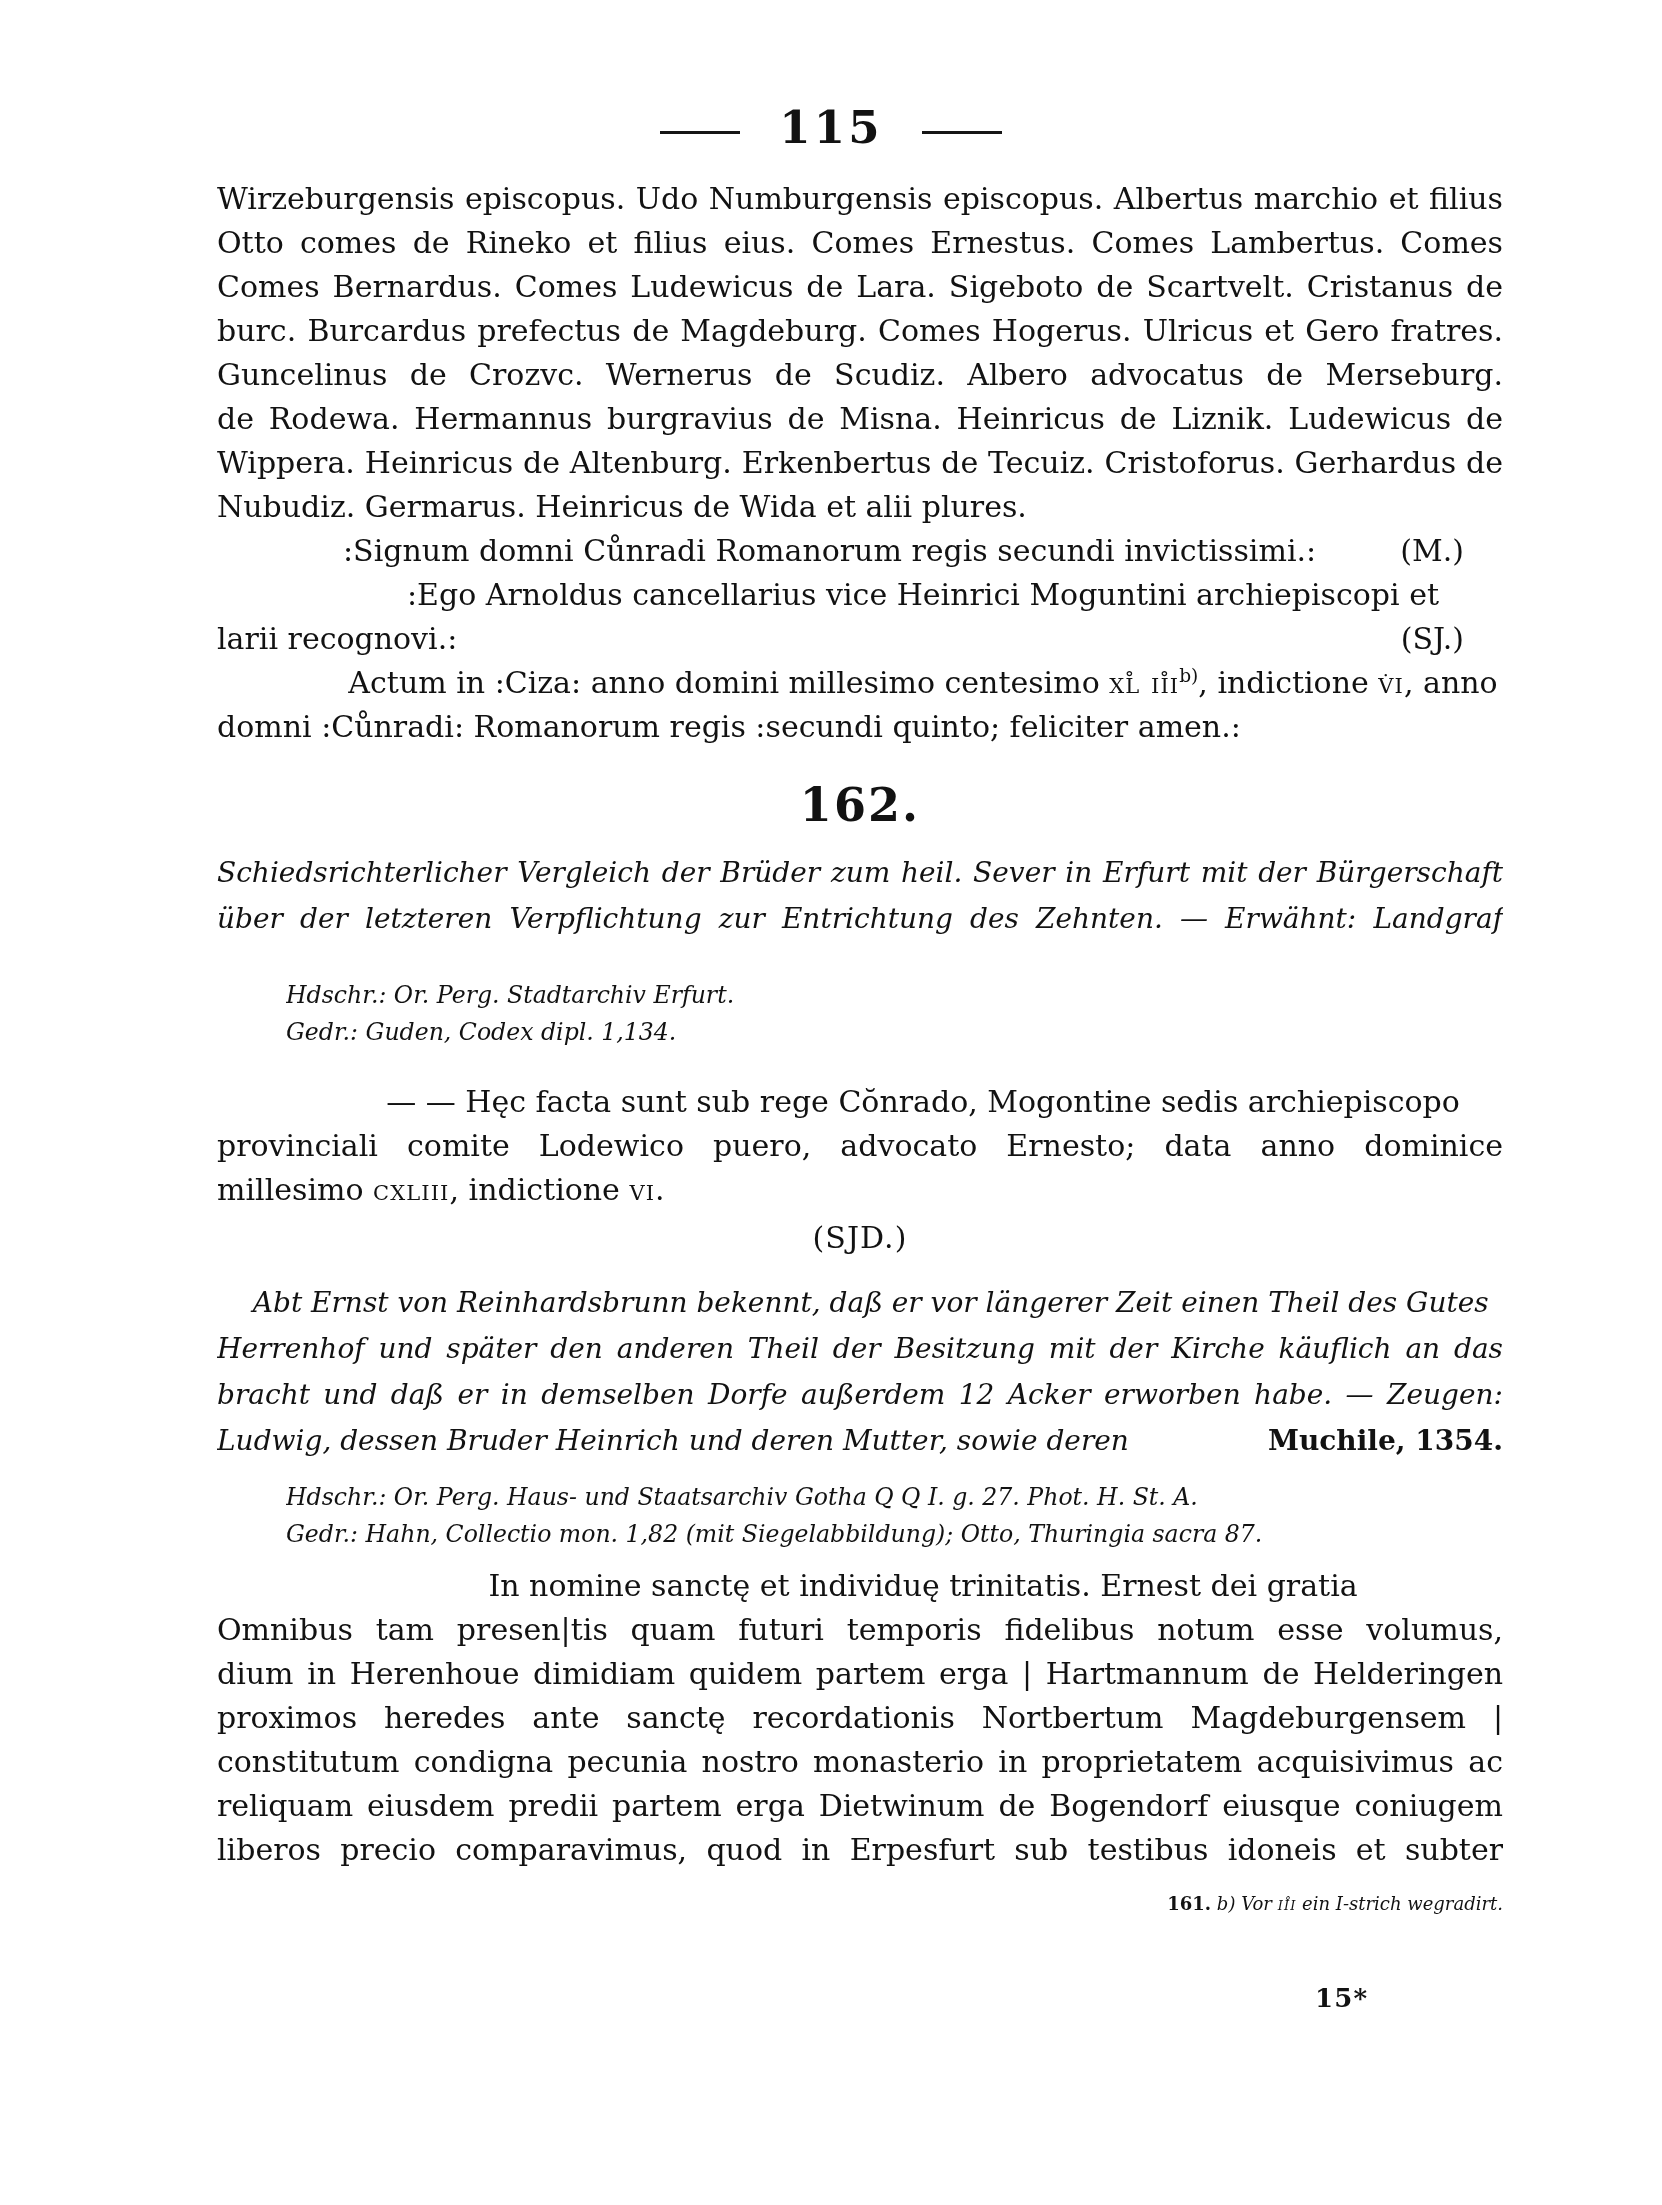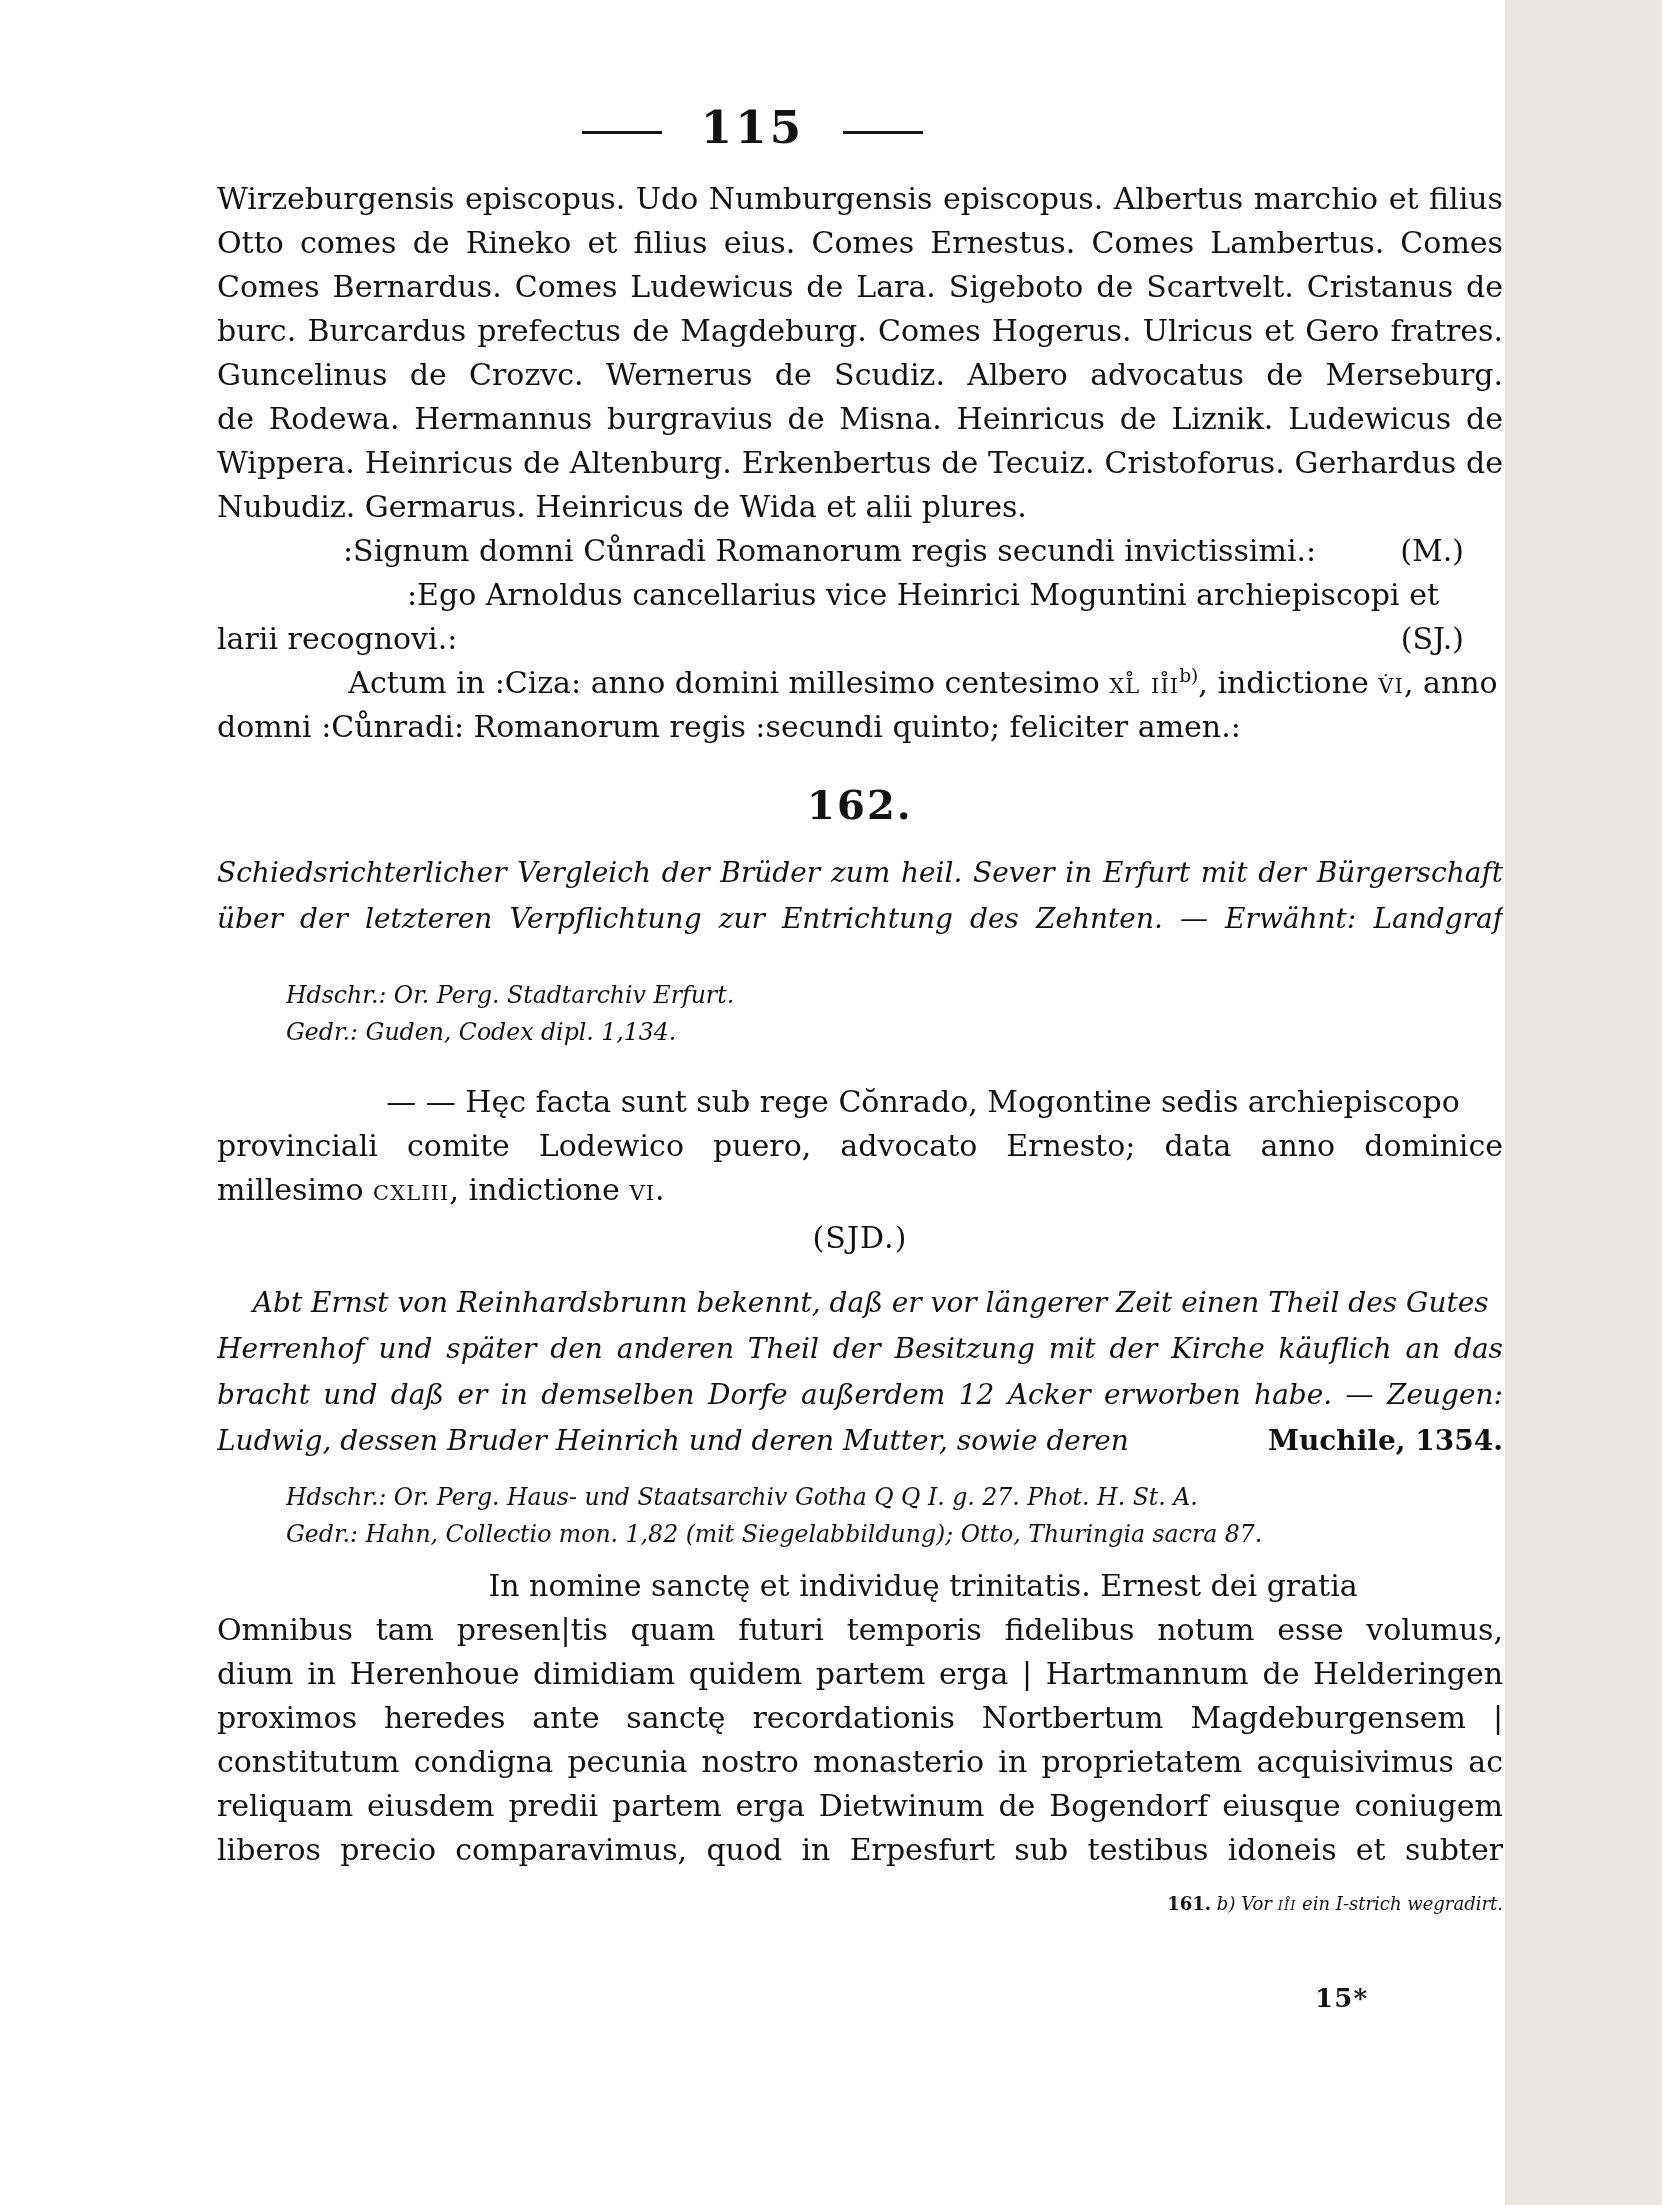--- a/index.html
+++ b/index.html
@@ -1,18 +1,18 @@
 <!DOCTYPE html>
 <html style="font-size:8.6px"><head>
 <meta charset="utf-8">
 <style>
   html,body{margin:0;padding:0;background:#e8e6e1;}
   .page{
     position:relative;
-    width:1505px;height:2205px;
+    width:1662px;height:2205px;
     background:#ffffff;
     color:#121212;
     font-family:"DejaVu Serif","Liberation Serif",serif;
     overflow:hidden;
   }
   
   .pagehead{
     position:absolute;top:105px;left:0;width:100%;
     display:flex;justify-content:center;align-items:center;gap:39px;
   }
@@ -34,21 +34,21 @@
   .line .rt.off{padding-right:39px;}
   .line .rt.b{font-weight:700;}
 
   
   .t-body{font-size:30px;line-height:44px;}
   .t-body .line{max-height:44px;}
   .t-summary{font-size:28px;line-height:46px;font-style:italic;}
   .t-summary .line{max-height:46px;}
   .t-summary .line.in .lt{text-indent:21.4px;}
   .t-sources{font-size:23.6px;line-height:37px;font-style:italic;padding-left:69px;}
-  .t-heading{font-size:40px;line-height:42px;text-align:center;letter-spacing:2.1px;font-weight:700;margin:0;}
+  .t-heading{font-size:46px;line-height:42px;text-align:center;letter-spacing:2.1px;font-weight:700;margin:0;}
   .t-seal{font-size:30px;line-height:44px;text-align:center;letter-spacing:1.1px;}
   .t-footnote{font-size:18px;line-height:32px;padding-left:69px;text-align:right;}
 
   #b-h162{margin-top:35px;}
   #b-sum162{margin-top:23.6px;}
   #b-src162{margin-top:35px;}
   #b-txt162{margin-top:29px;}
   #b-seal162{margin-top:4.3px;}
   #b-h163{margin-top:27px;}
   #b-sum163{margin-top:20.4px;}

